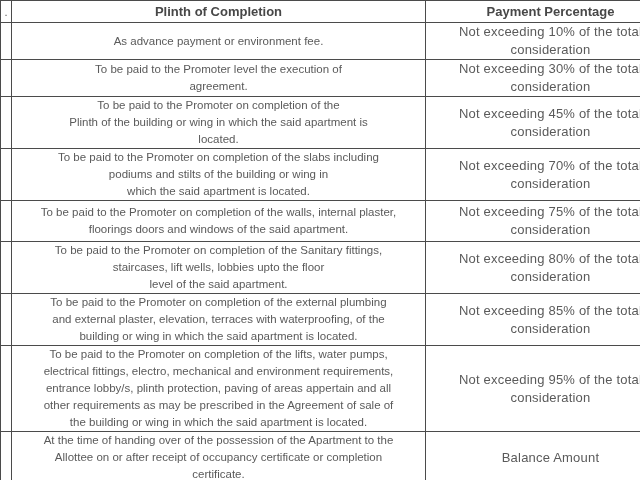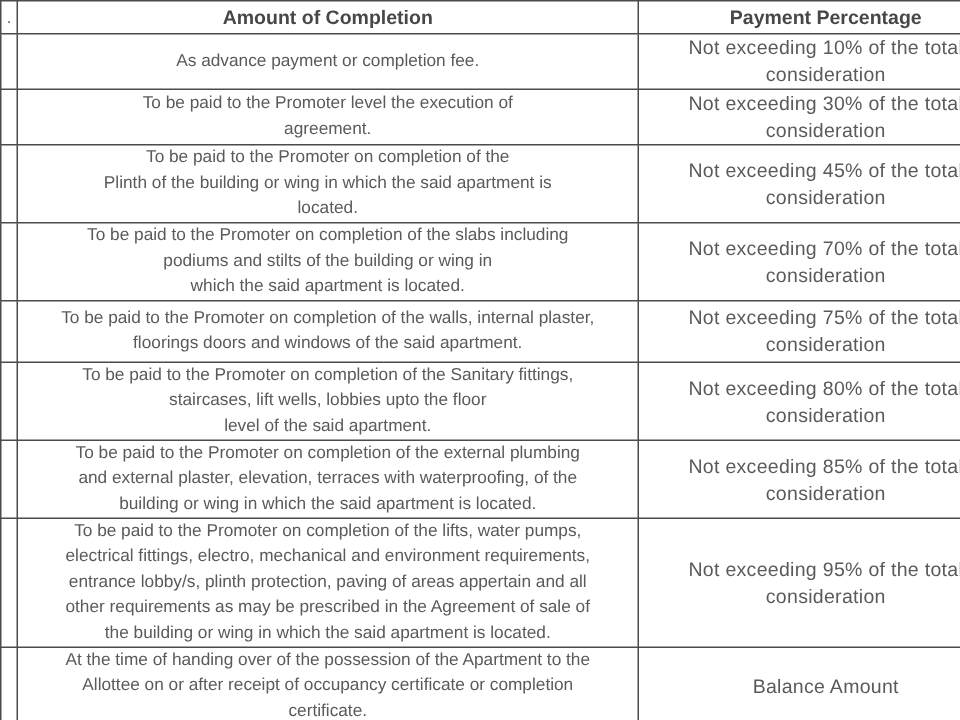--- a/index.html
+++ b/index.html
@@ -73,26 +73,26 @@
 <div class="viewport">
   <table class="schedule">
     <colgroup>
       <col style="width:11px">
       <col style="width:414px">
       <col style="width:250px">
     </colgroup>
     <tbody>
       <tr class="r-head">
         <th class="corner-cell">.</th>
-        <th class="head-cell">Amount of Completion</th>
+        <th class="head-cell">Plinth of Completion</th>
         <th class="head-cell">Payment Percentage</th>
       </tr>
       <tr class="r1">
         <td></td>
-        <td class="stage-cell">As advance payment or completion fee.</td>
+        <td class="stage-cell">As advance payment or environment fee.</td>
         <td class="payment-cell">Not exceeding 10% of the total
 consideration</td>
       </tr>
       <tr class="r2">
         <td></td>
         <td class="stage-cell">To be paid to the Promoter level the execution of
 agreement.</td>
         <td class="payment-cell">Not exceeding 30% of the total
 consideration</td>
       </tr>

